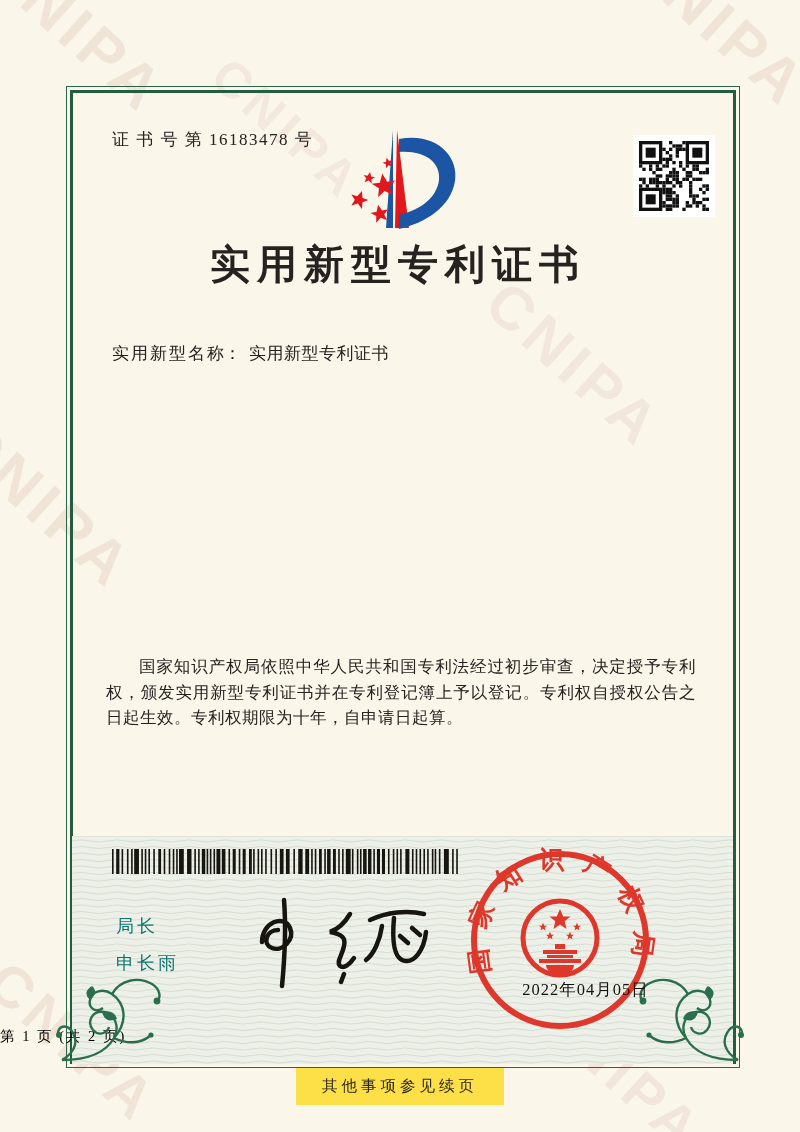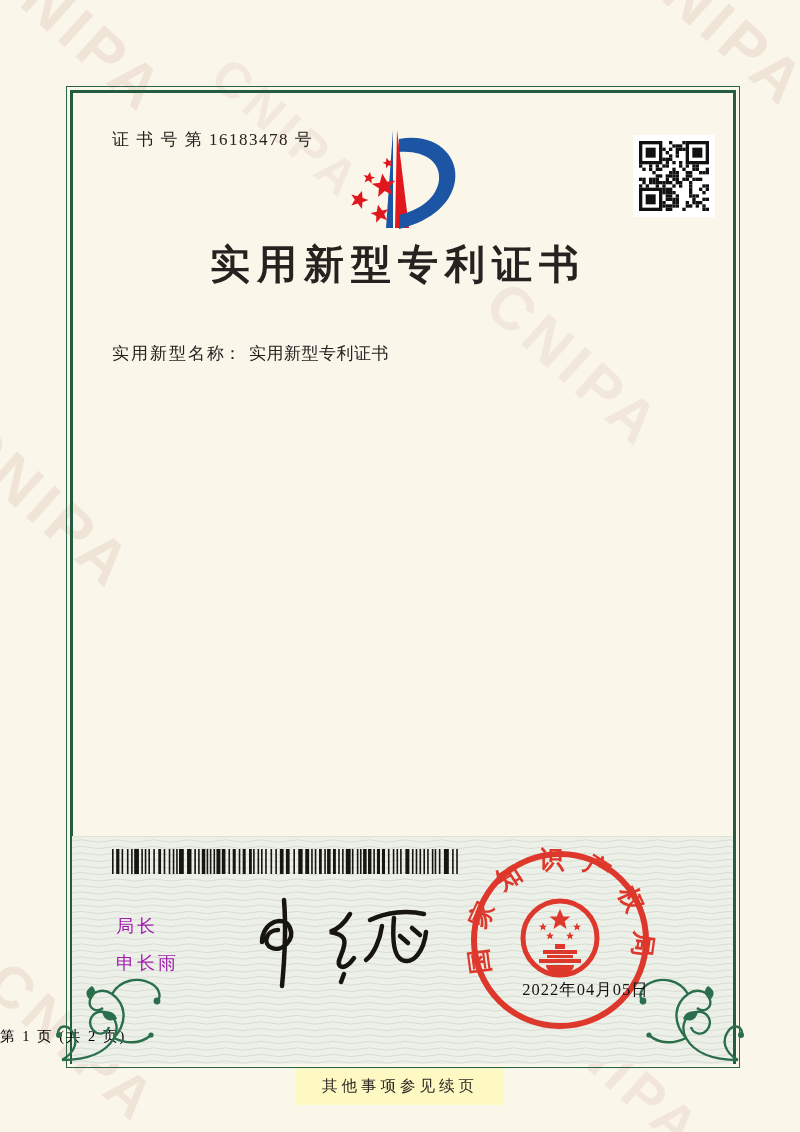--- a/index.html
+++ b/index.html
@@ -41,33 +41,33 @@
 
   
   .panel{position:absolute;left:72px;top:836px;width:661px;height:227px;
          background:#edf0e8;border-top:1px solid #dde3d5;overflow:hidden;}
   .panel svg{position:absolute;left:0;top:0;}
 
   .barcode{position:absolute;left:112px;top:849px;width:352px;height:25px;}
 
   .chief{position:absolute;left:116px;top:908px;
          font-family:"Liberation Sans","DejaVu Sans",sans-serif;
-         font-size:18px;letter-spacing:3px;line-height:37px;color:#a21caf;}
+         font-size:18px;letter-spacing:3px;line-height:37px;color:#0f766e;}
 
   .sig{position:absolute;left:232px;top:880px;}
 
   .seal{position:absolute;left:466px;top:846px;width:190px;height:190px;}
   .seal-date{position:absolute;left:498px;top:979px;width:175px;text-align:center;
              font-size:16.5px;letter-spacing:1px;color:#16130f;z-index:5;}
 
   .pageinfo{position:absolute;left:0;top:1027px;width:800px;text-align:left;
             font-size:14.5px;letter-spacing:2px;color:#000000;}
 
   .contbox{position:absolute;left:50%;top:1068px;transform:translateX(-50%);
-           background:#fef9c3;padding:8px 26px;font-size:15.5px;letter-spacing:4px;
+           background:#fde047;padding:8px 26px;font-size:15.5px;letter-spacing:4px;
            color:#2b2722;white-space:nowrap;}
 
   .orn{position:absolute;width:120px;height:104px;z-index:4;}
   .orn-bl{left:56px;top:964px;}
   .orn-br{left:624px;top:964px;transform:scaleX(-1);}
 </style>
 </head>
 <body>
 
 <div class="wm" style="left:-34px;top:-8px;font-size:62px;">CNIPA</div>
@@ -292,20 +292,21 @@
 
 <div class="title">实用新型专利证书</div>
 
 <div class="fields">
   <div class="frow">
     <span class="flabel">实用新型名称</span><span class="fcolon">：</span><span class="fvalue">实用新型专利证书</span>
   </div>
 </div>
 
 <div class="paras">
+  <p>国家知识产权局依照中华人民共和国专利法经过初步审查，决定授予专利权，颁发实用新型专利证书并在专利登记簿上予以登记。专利权自授权公告之日起生效。专利权期限为十年，自申请日起算。</p>
 </div>
 
 <div class="barcode">
   <svg id="bars" width="352" height="25">
       <rect x="0" y="0" width="1.6" height="25" fill="#17150f"></rect>
       <rect x="4.163926465233754" y="0" width="3.231933297883688" height="25" fill="#17150f"></rect>
       <rect x="9.57404208852632" y="0" width="1.6" height="25" fill="#17150f"></rect>
       <rect x="14.911314179148206" y="0" width="1.6" height="25" fill="#17150f"></rect>
       <rect x="19.090481696506256" y="0" width="1.6" height="25" fill="#17150f"></rect>
       <rect x="22.168908558398908" y="0" width="4.7613068881264455" height="25" fill="#17150f"></rect>

